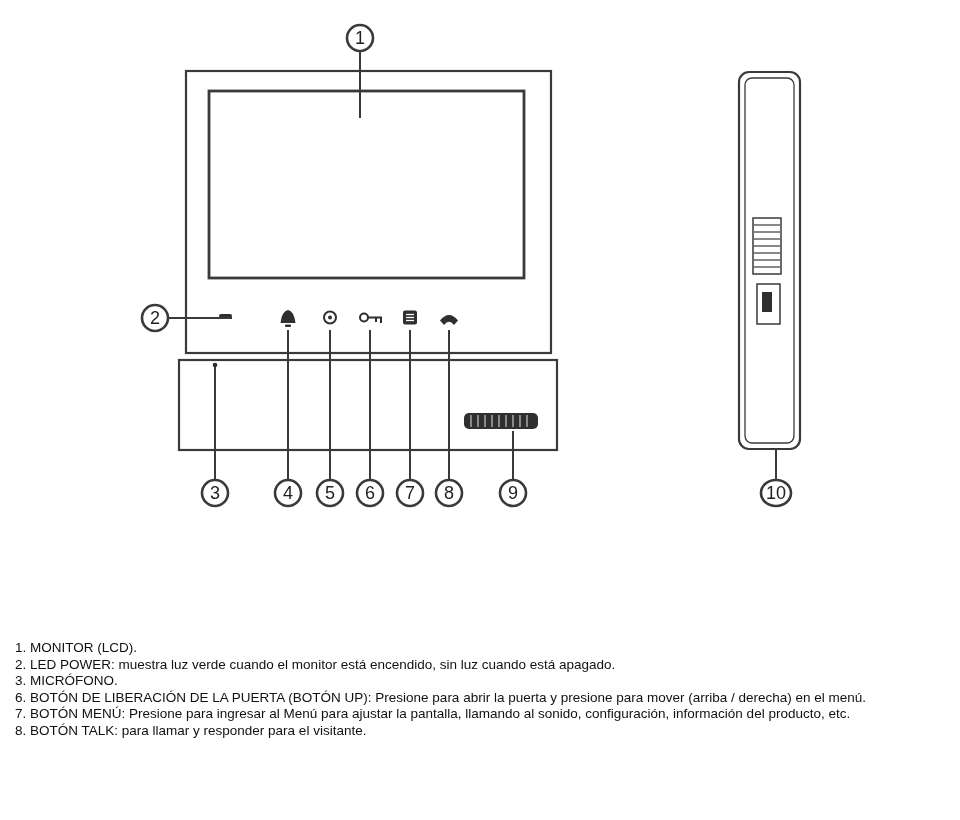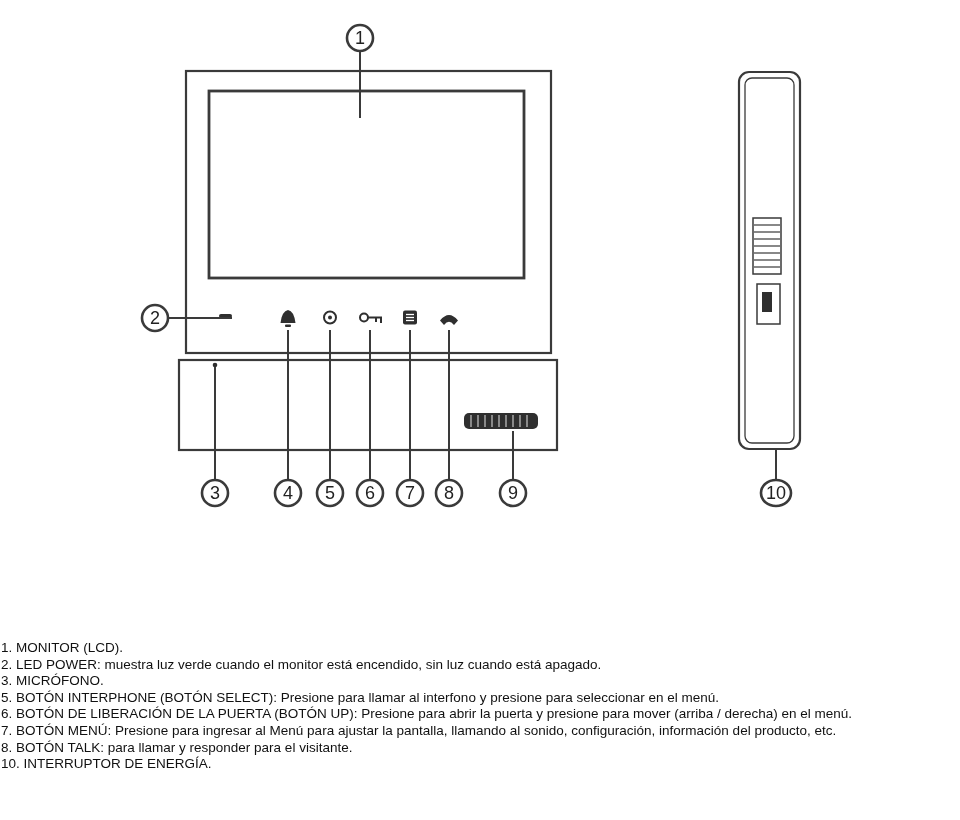--- a/index.html
+++ b/index.html
@@ -1,20 +1,20 @@
 <!DOCTYPE html>
 <html><head>
 <meta charset="utf-8">
 <style>
   html,body{margin:0;padding:0;background:#ffffff;}
   body{width:960px;height:820px;overflow:hidden;}
   .page{position:relative;width:960px;height:820px;background:#ffffff;
         font-family:"Liberation Sans",sans-serif;}
   .diagram{position:absolute;top:0;left:0;}
-  .legend{position:absolute;left:1px;top:640px;color:#111111;
+  .legend{position:absolute;left:15px;top:640px;color:#111111;
           font-size:13.5px;line-height:16.6px;white-space:nowrap;}
   .legend-line{height:16.6px;}
   svg text.callout-num{font-family:"Liberation Sans",sans-serif;
           font-size:18px;fill:#222222;text-anchor:middle;}
 </style>
 </head>
 <body>
 
 <div class="page">
 
@@ -145,20 +145,18 @@
     <g>
       <ellipse cx="776" cy="493" rx="15" ry="13" fill="#ffffff" stroke="#3a3a3a" stroke-width="2.6"></ellipse>
       <text class="callout-num" x="776" y="499">10</text>
     </g>
   </svg>
 
   <div class="legend">
     <div class="legend-line">1. MONITOR (LCD).</div>
     <div class="legend-line">2. LED POWER: muestra luz verde cuando el monitor está encendido, sin luz cuando está apagado.</div>
     <div class="legend-line">3. MICRÓFONO.</div>
-    <div class="legend-line">5. BOTÓN INTERPHONE (BOTÓN SELECT): Presione para llamar al interfono y presione para seleccionar en el menú.</div>
     <div class="legend-line">6. BOTÓN DE LIBERACIÓN DE LA PUERTA (BOTÓN UP): Presione para abrir la puerta y presione para mover (arriba / derecha) en el menú.</div>
     <div class="legend-line">7. BOTÓN MENÚ: Presione para ingresar al Menú para ajustar la pantalla, llamando al sonido, configuración, información del producto, etc.</div>
     <div class="legend-line">8. BOTÓN TALK: para llamar y responder para el visitante.</div>
-    <div class="legend-line">10. INTERRUPTOR DE ENERGÍA.</div>
   </div>
 
 </div>
 
 </body></html>

